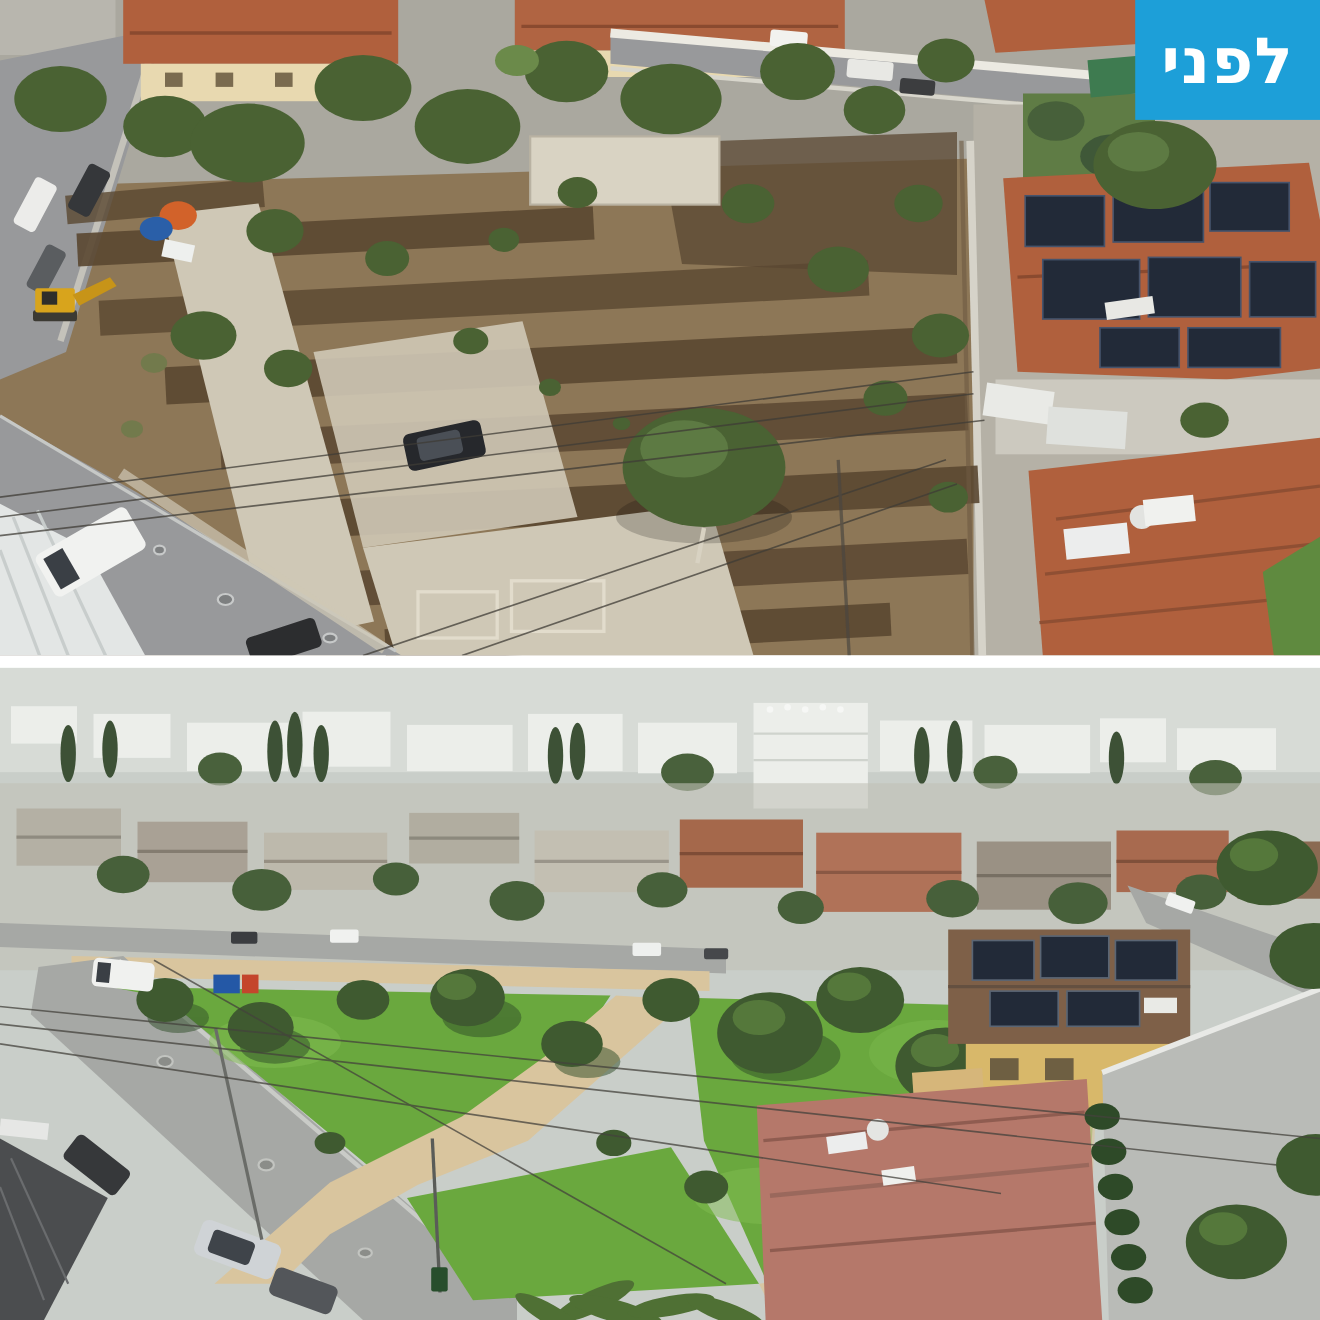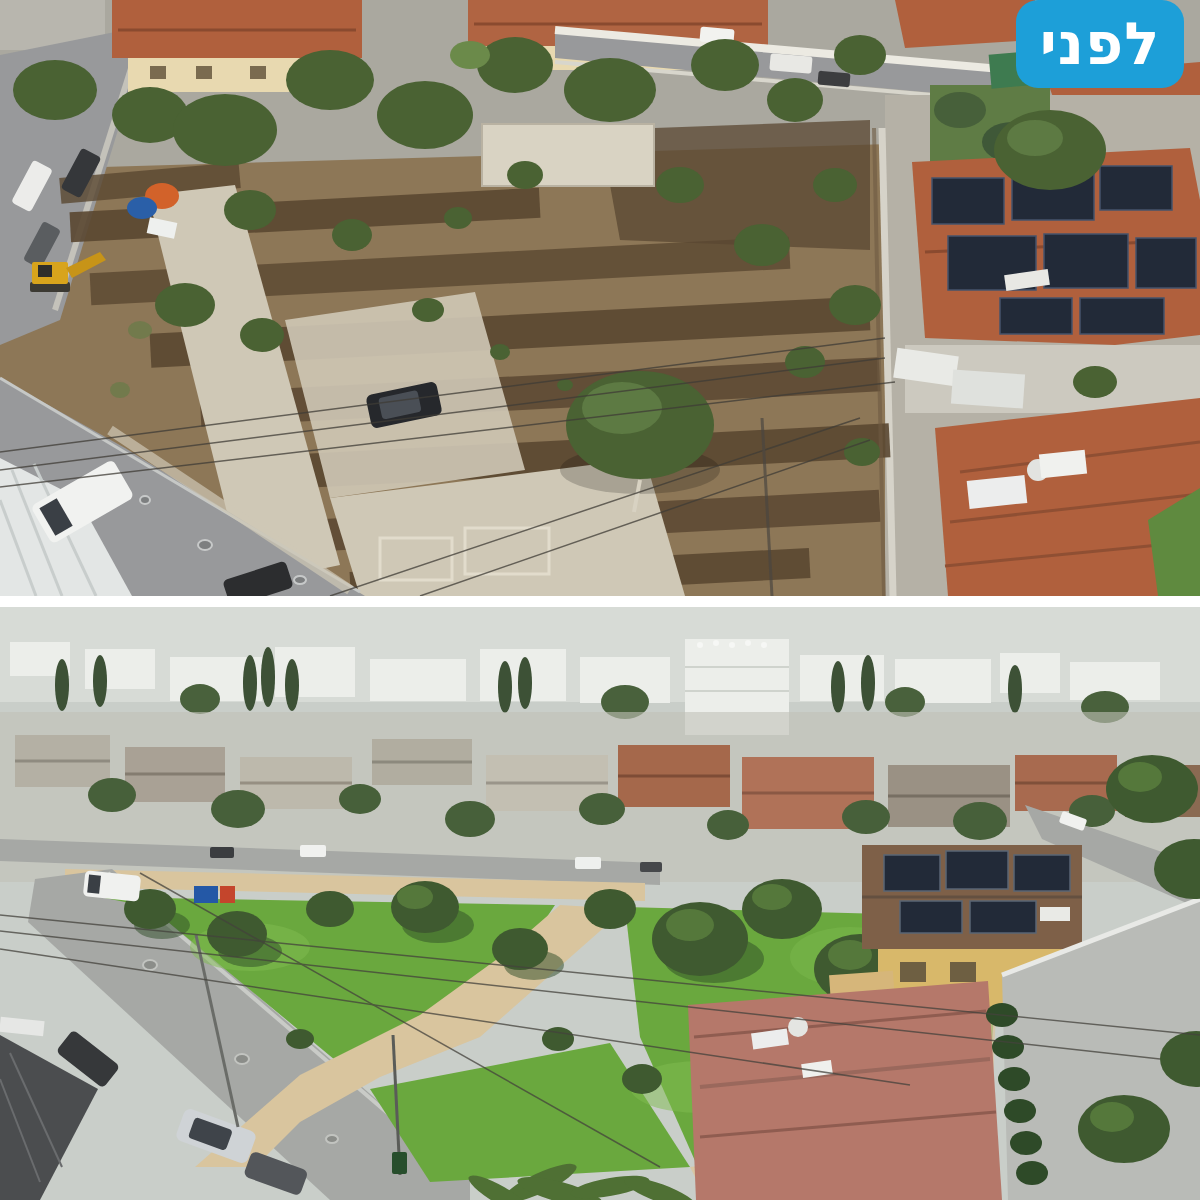--- a/index.html
+++ b/index.html
@@ -5,21 +5,21 @@
   html,body{margin:0;padding:0;background:#ffffff;}
   .page{position:relative;width:1200px;height:1200px;overflow:hidden;background:var(--divider_white,#fff);font-family:"DejaVu Sans",sans-serif;}
   .photo{position:absolute;left:0;margin:0;padding:0;display:block;}
   .photo-before{top:0;width:1200px;height:596px;}
   .photo-after{top:607px;width:1200px;height:593px;}
   .photo svg{display:block;}
   .divider{position:absolute;left:0;top:596px;width:1200px;height:11px;background:var(--divider_white,#fff);}
   .badge{position:absolute;background:var(--badge_blue,#1d9fd8);color:var(--badge_text,#fff);
          display:flex;align-items:center;justify-content:center;direction:rtl;
          font-weight:700;font-size:58px;letter-spacing:1px;line-height:1;}
-  .badge-before{top:0;right:16px;width:168px;height:88px;border-radius:22px;}
+  .badge-before{top:0;right:0;width:168px;height:109px;}
   
   .f-dirt{fill:var(--before_dirt);} .f-soil{fill:var(--before_soil_dark);}
   .f-gravel{fill:var(--before_gravel);} .f-roadA{fill:var(--before_road);}
   .f-roof{fill:var(--before_roof_red);} .f-solar{fill:var(--before_solar_panel);}
   .f-tree{fill:var(--before_tree_green);} .f-cream{fill:var(--before_wall_cream);}
   .f-sky{fill:var(--after_sky_haze);} .f-bldg{fill:var(--after_building_white);}
   .f-lawn{fill:var(--after_lawn_green);} .f-sand{fill:var(--after_sand_path);}
   .f-roadB{fill:var(--after_road_grey);} .f-salmon{fill:var(--after_roof_salmon);}
   .f-brown{fill:var(--after_roof_brown);} .f-treeB{fill:var(--after_tree_green);}
 </style>

